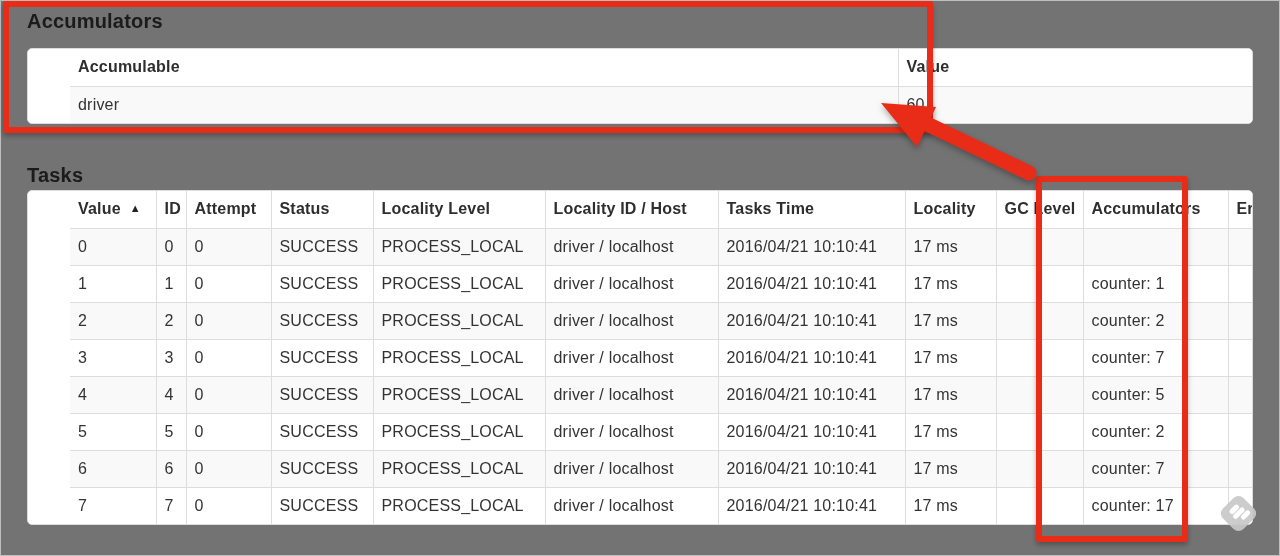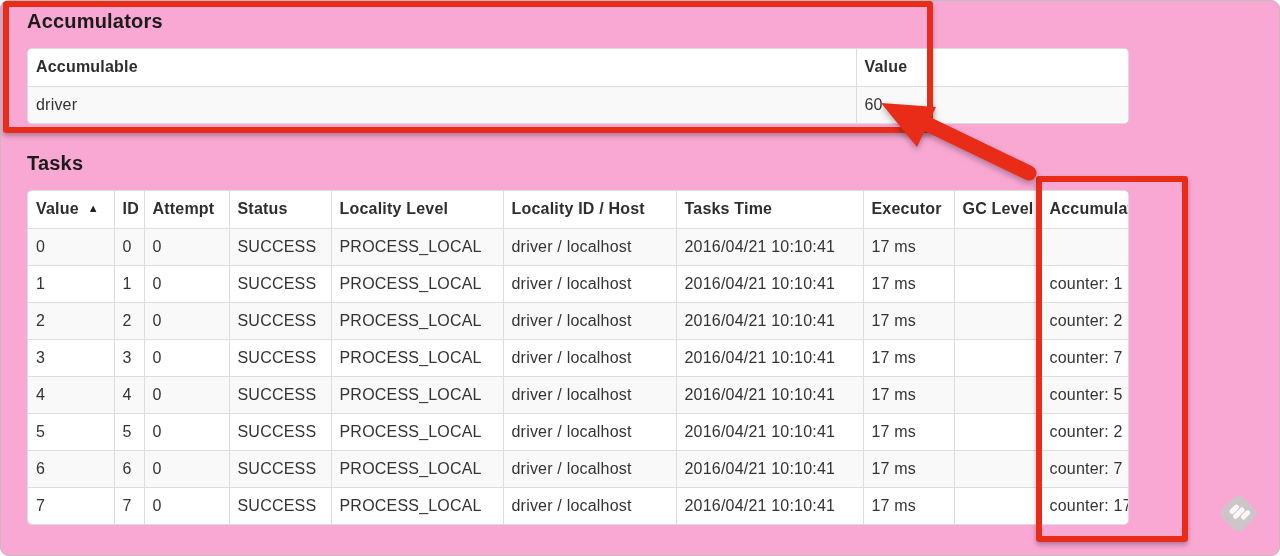--- a/index.html
+++ b/index.html
@@ -7,46 +7,47 @@
   body {
     font-family: "Liberation Sans", "DejaVu Sans", sans-serif;
     color: #333333;
     width: 1280px;
     height: 556px;
   }
   .frame {
     position: relative;
     width: 1280px;
     height: 556px;
-    background: #f9a8d4;
-    border-radius: 9px;
+    background: #737373;
+    border-radius: 1px;
     box-shadow: inset 0 0 0 1px #bfbfbf;
     overflow: hidden;
   }
   .section-title {
     position: absolute;
     left: 27px;
     font-size: 20px;
     font-weight: bold;
     color: #1b1b1b;
     letter-spacing: 0.2px;
     z-index: 1;
   }
   #acc-title   { top: 10px; }
-  #tasks-title { top: 152px; }
+  #tasks-title { top: 164px; }
 
   .tbl-wrap {
     position: absolute;
     left: 27px;
-    width: 1102px;
+    width: 1226px;
     border: 1px solid #dddddd;
     border-radius: 5px;
     overflow: hidden;
     background: #ffffff;
     z-index: 1;
+    padding-left: 42px;
   }
   #acc-wrap   { top: 48px; }
   #tasks-wrap { top: 190px; }
 
   table {
     border-collapse: collapse;
     table-layout: fixed;
     width: 100%;
     background: #ffffff;
   }
@@ -180,21 +181,21 @@
         </colgroup>
         <thead>
           <tr>
             <th><span>Value</span><span class="sort-icon">▲</span></th>
             <th><span>ID</span></th>
             <th><span>Attempt</span></th>
             <th><span>Status</span></th>
             <th><span>Locality Level</span></th>
             <th><span>Locality ID / Host</span></th>
             <th><span>Tasks Time</span></th>
-            <th><span>Executor</span></th>
+            <th><span>Locality</span></th>
             <th><span>GC Level</span></th>
             <th><span>Accumulators</span></th>
             <th><span>Errors</span></th>
           </tr>
         </thead>
         <tbody>
           <tr>
             <td>0</td>
             <td>0</td>
             <td>0</td>

